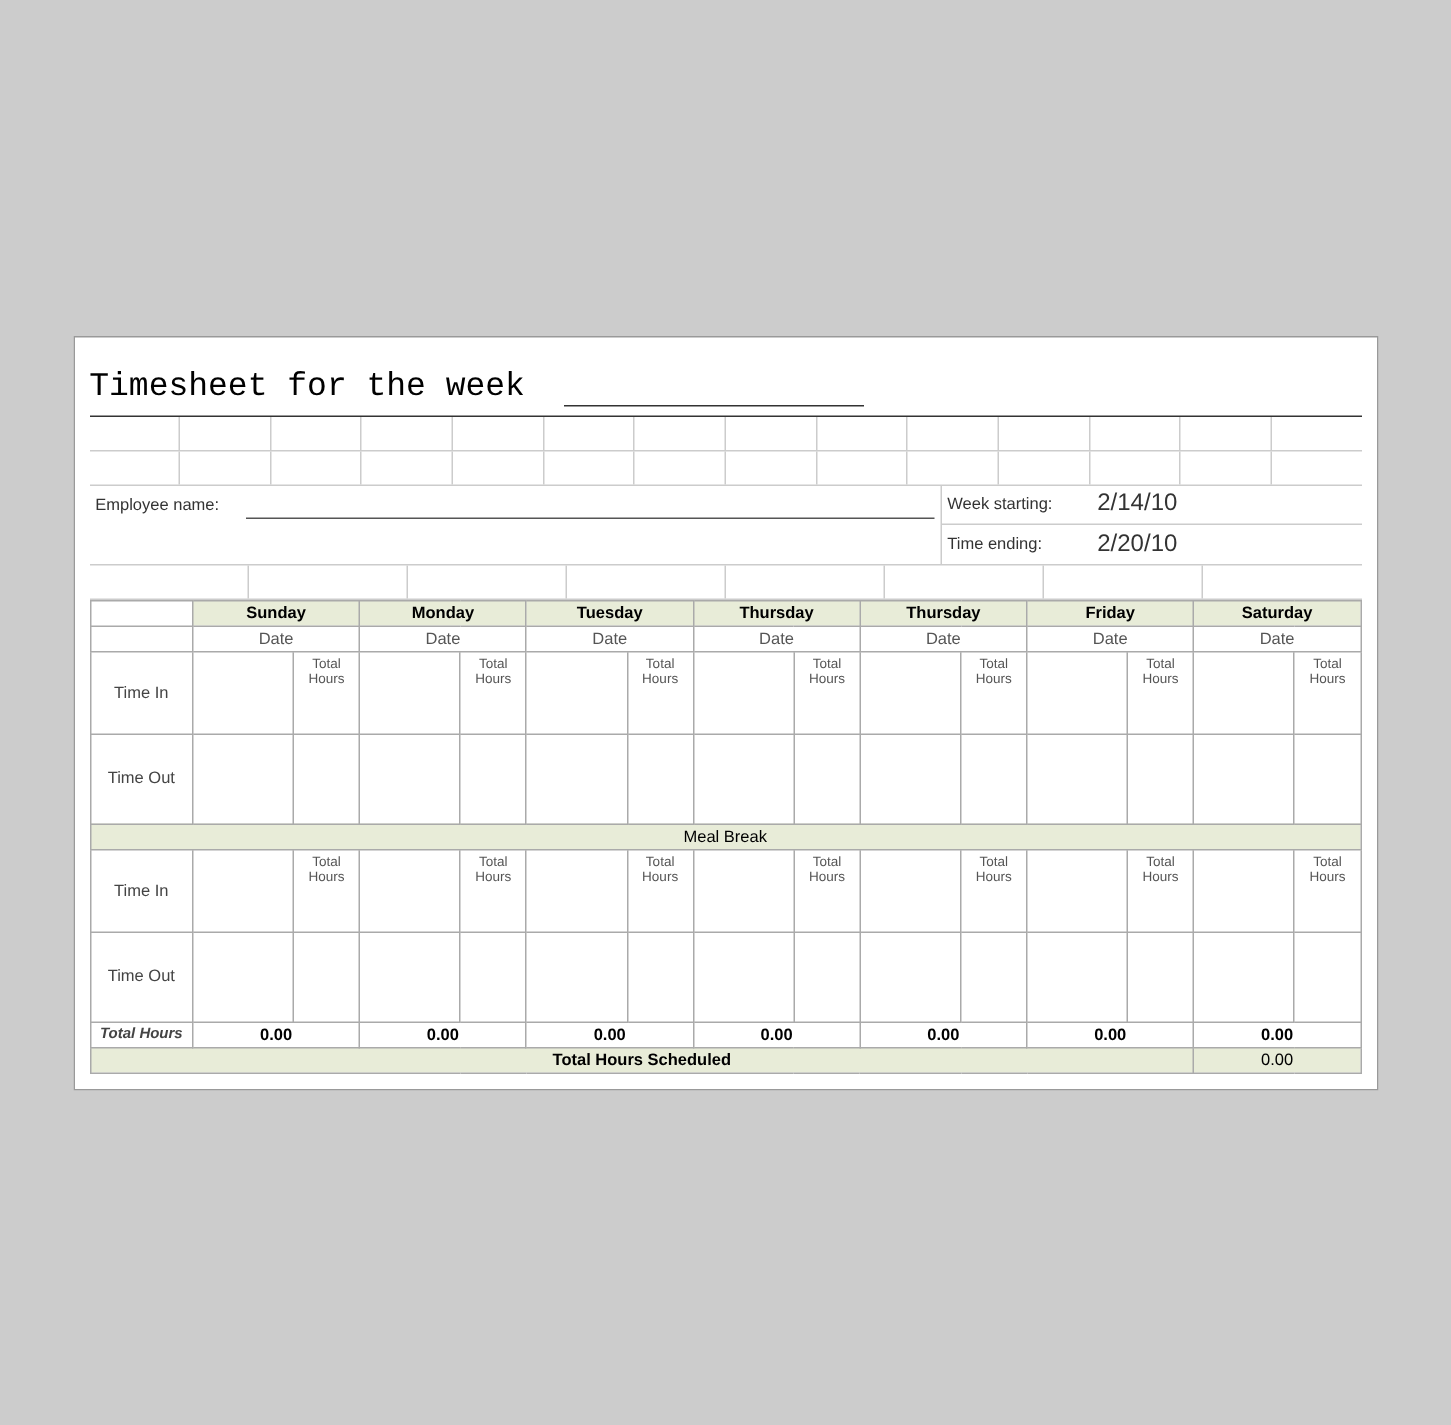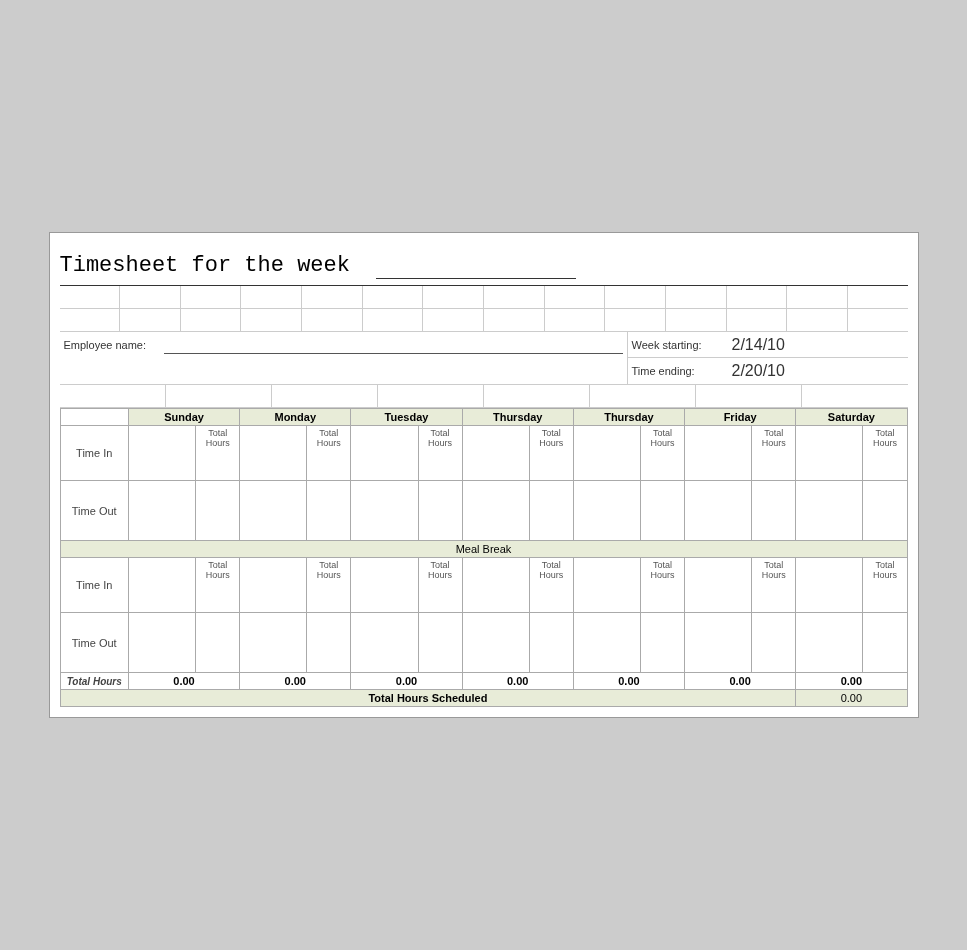--- a/index.html
+++ b/index.html
@@ -244,20 +244,30 @@
         <td></td>
         <td colspan="2" class="day-header">Sunday</td>
         <td colspan="2" class="day-header">Monday</td>
         <td colspan="2" class="day-header">Tuesday</td>
         <td colspan="2" class="day-header">Thursday</td>
         <td colspan="2" class="day-header">Thursday</td>
         <td colspan="2" class="day-header">Friday</td>
         <td colspan="2" class="day-header">Saturday</td>
       </tr>
 
+      <tr class="date-row">
+        <td></td>
+        <td colspan="2">Date</td>
+        <td colspan="2">Date</td>
+        <td colspan="2">Date</td>
+        <td colspan="2">Date</td>
+        <td colspan="2">Date</td>
+        <td colspan="2">Date</td>
+        <td colspan="2">Date</td>
+      </tr>
 
       <tr>
         <td class="label-cell">Time In</td>
         <td class="time-cell"></td>
         <td class="time-cell" style="font-size:9px;color:#555;vertical-align:top;">Total<br>Hours</td>
         <td class="time-cell"></td>
         <td class="time-cell" style="font-size:9px;color:#555;vertical-align:top;">Total<br>Hours</td>
         <td class="time-cell"></td>
         <td class="time-cell" style="font-size:9px;color:#555;vertical-align:top;">Total<br>Hours</td>
         <td class="time-cell"></td>

